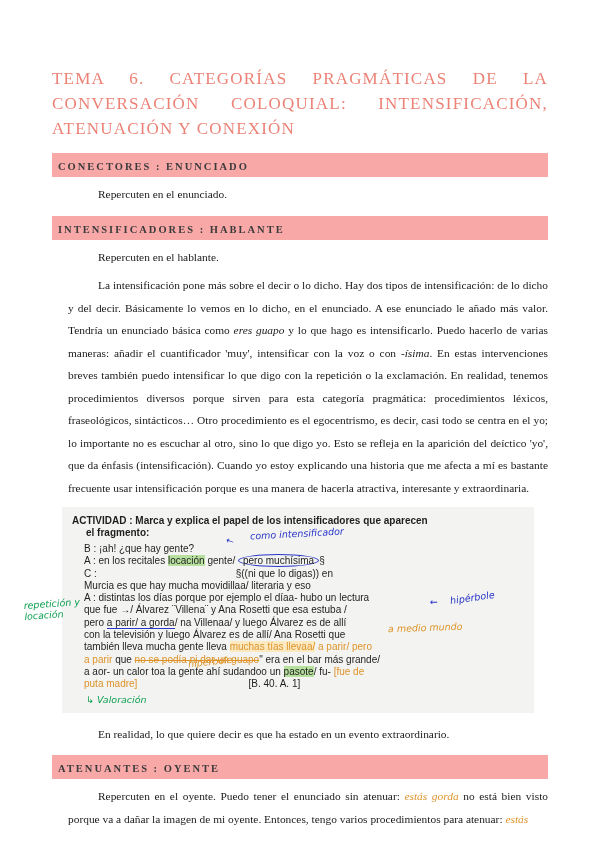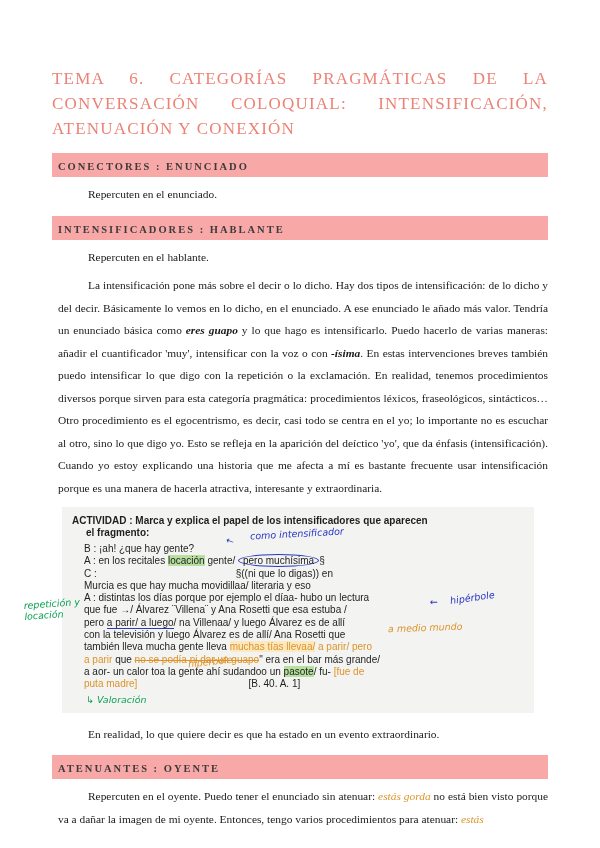--- a/index.html
+++ b/index.html
@@ -12,25 +12,25 @@
     color:var(--title,#ec8276); font-size:17px; font-weight:normal;
     letter-spacing:1.2px; line-height:25px; text-align:justify; margin:8px 0 12px 0;
   }
   .section-bar {
     background:var(--barBg,#f9a8a8); padding:3px 6px; margin:10px 0 6px 0;
   }
   .section-bar-text {
     font-size:10.5px; font-weight:bold; letter-spacing:2px; color:var(--barText,#3b3b3b);
   }
   p.body {
-    font-size:11.4px; line-height:22.5px; margin:4px 0 6px 6px;
+    font-size:11.4px; line-height:22.5px; margin:4px 0 6px 16px;
     text-indent:30px; text-align:justify;
   }
   .seg-n {}
-  .seg-i  { font-style:italic;font-weight:bold; }
+  .seg-i  { font-style:italic; }
   .seg-oi { font-style:italic; color:var(--orange,#dd9329); }
   .activity-box {
     position:relative; margin:8px 0 10px 10px; width:472px; box-sizing:border-box;
     background:var(--activityBg,#f3f3f1); padding:8px 10px 22px 10px;
     font-family:"Liberation Sans", sans-serif; color:#1e1e1e;
   }
   .activity-heading {
     margin:0 0 4px 0; font-size:10px; font-weight:bold; line-height:12px;
     max-width:345px; padding-left:14px; text-indent:-14px;
   }
@@ -69,21 +69,21 @@
 
   <div class="activity-box">
     <p class="activity-heading">ACTIVIDAD : Marca y explica el papel de los intensificadores que aparecen el fragmento:</p>
     <div class="dialogue">
         <div class="dialogue-line"><span class="seg-n">B : ¡ah! ¿que hay gente?</span></div>
         <div class="dialogue-line"><span class="seg-n">A : en los recitales </span><span class="seg-ghl">locación</span><span class="seg-n"> gente/ </span><span class="seg-bluebox">pero muchísima</span><span class="seg-n">§</span></div>
         <div class="dialogue-line"><span class="seg-n">C :                                                  §((ni que lo digas)) en</span></div>
         <div class="dialogue-line"><span class="seg-n">Murcia es que hay mucha movidillaa/ literaria y eso</span></div>
         <div class="dialogue-line"><span class="seg-n">A : distintas los días porque por ejemplo el díaa- hubo un lectura</span></div>
         <div class="dialogue-line"><span class="seg-n">que fue →/ Álvarez ¨Villena¨ y Ana Rosetti que esa estuba /</span></div>
-        <div class="dialogue-line"><span class="seg-n">pero </span><span class="seg-blueu">a parir/ a luego</span><span class="seg-n">/ na Villenaa/ y luego Álvarez es de allí</span></div>
+        <div class="dialogue-line"><span class="seg-n">pero </span><span class="seg-blueu">a parir/ a gorda</span><span class="seg-n">/ na Villenaa/ y luego Álvarez es de allí</span></div>
         <div class="dialogue-line"><span class="seg-n">con la televisión y luego Álvarez es de allí/ Ana Rosetti que</span></div>
         <div class="dialogue-line"><span class="seg-n">también lleva mucha gente lleva </span><span class="seg-ohl">muchas tías llevaa/</span><span class="seg-n"> </span><span class="seg-o">a parir/ pero</span></div>
         <div class="dialogue-line"><span class="seg-o">a parir</span><span class="seg-n"> que </span><span class="seg-ostrike">no se podía ni dar un guapo</span><span class="seg-n">" era en el bar más grande/</span></div>
         <div class="dialogue-line"><span class="seg-n">a aor- un calor toa la gente ahí sudandoo un </span><span class="seg-ghl">pasote</span><span class="seg-n">/ fu- </span><span class="seg-o">[fue de</span></div>
         <div class="dialogue-line"><span class="seg-o">puta madre]</span><span class="seg-n">                                        </span><span class="seg-n">[B. 40. A. 1]</span></div>
       </div>
     <div class="annotations-layer">
         <div class="annotation" style="left: 178px; top: 22px; color: rgb(41, 54, 200); transform: rotate(-3deg);">como intensificador</div>
         <div class="annotation" style="left: 154px; top: 29px; color: rgb(41, 54, 200); transform: rotate(20deg);">←</div>
         <div class="annotation" style="left: 378px; top: 86px; color: rgb(41, 54, 200); transform: rotate(-8deg);">hipérbole</div>

